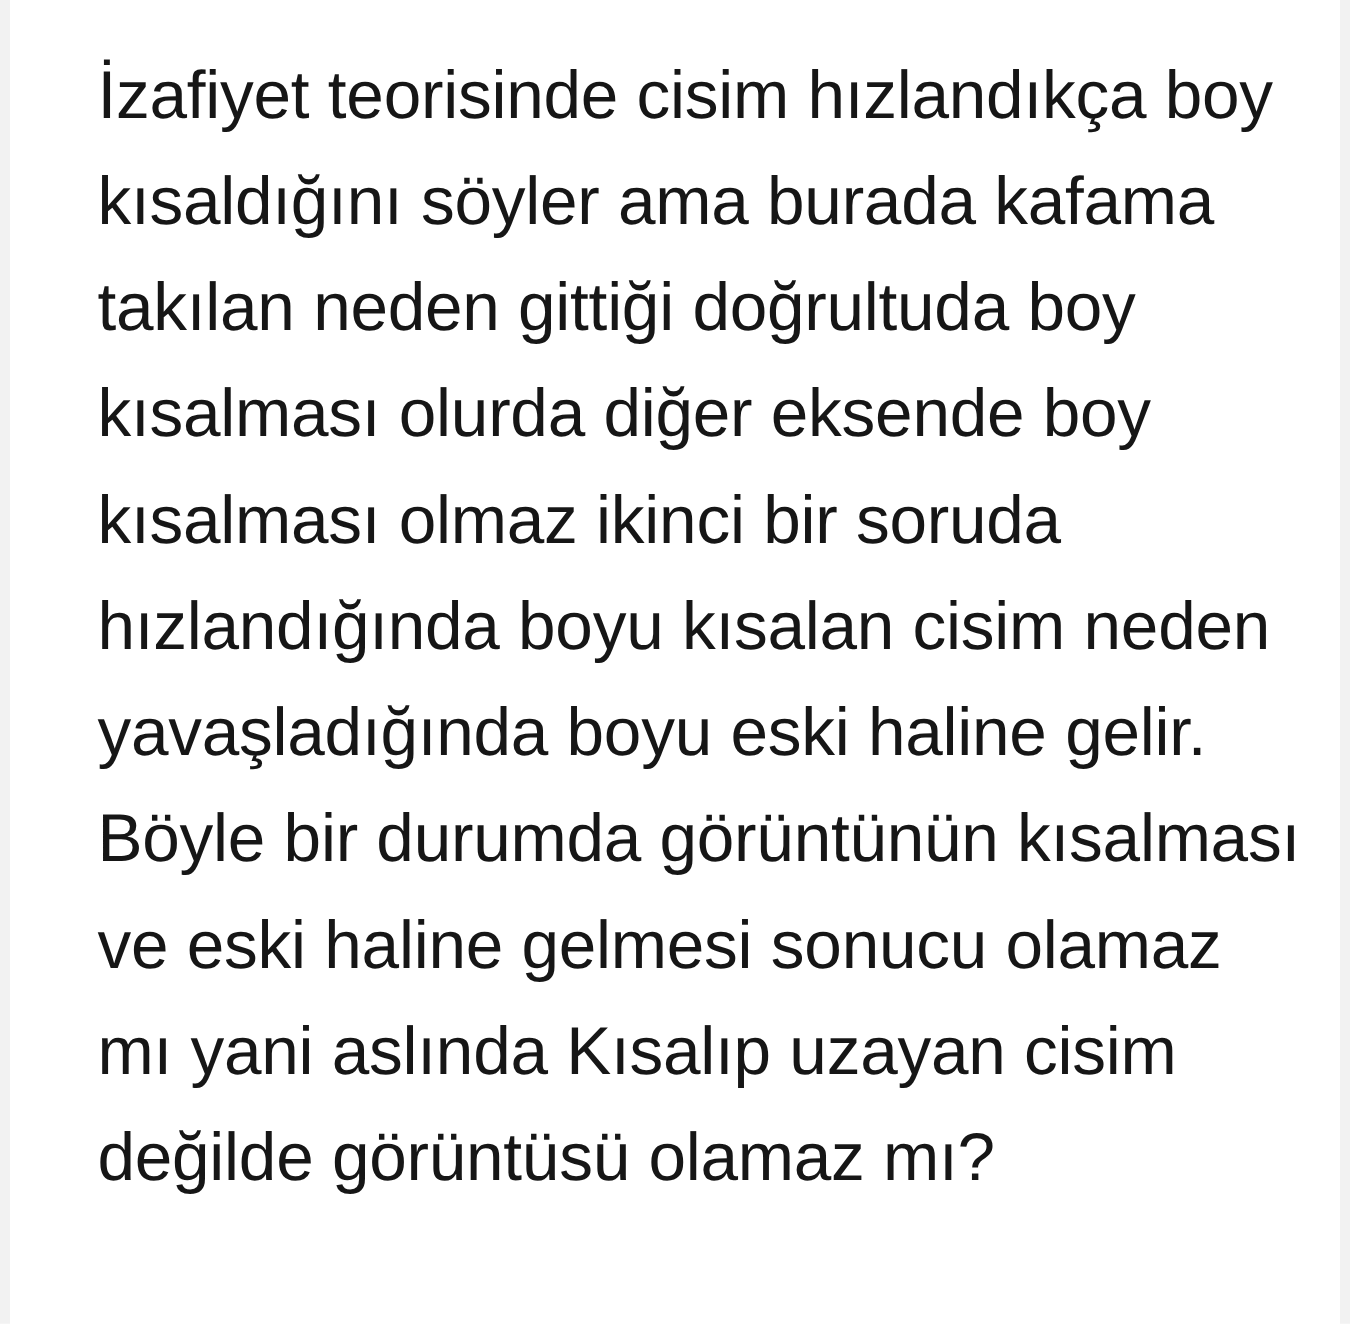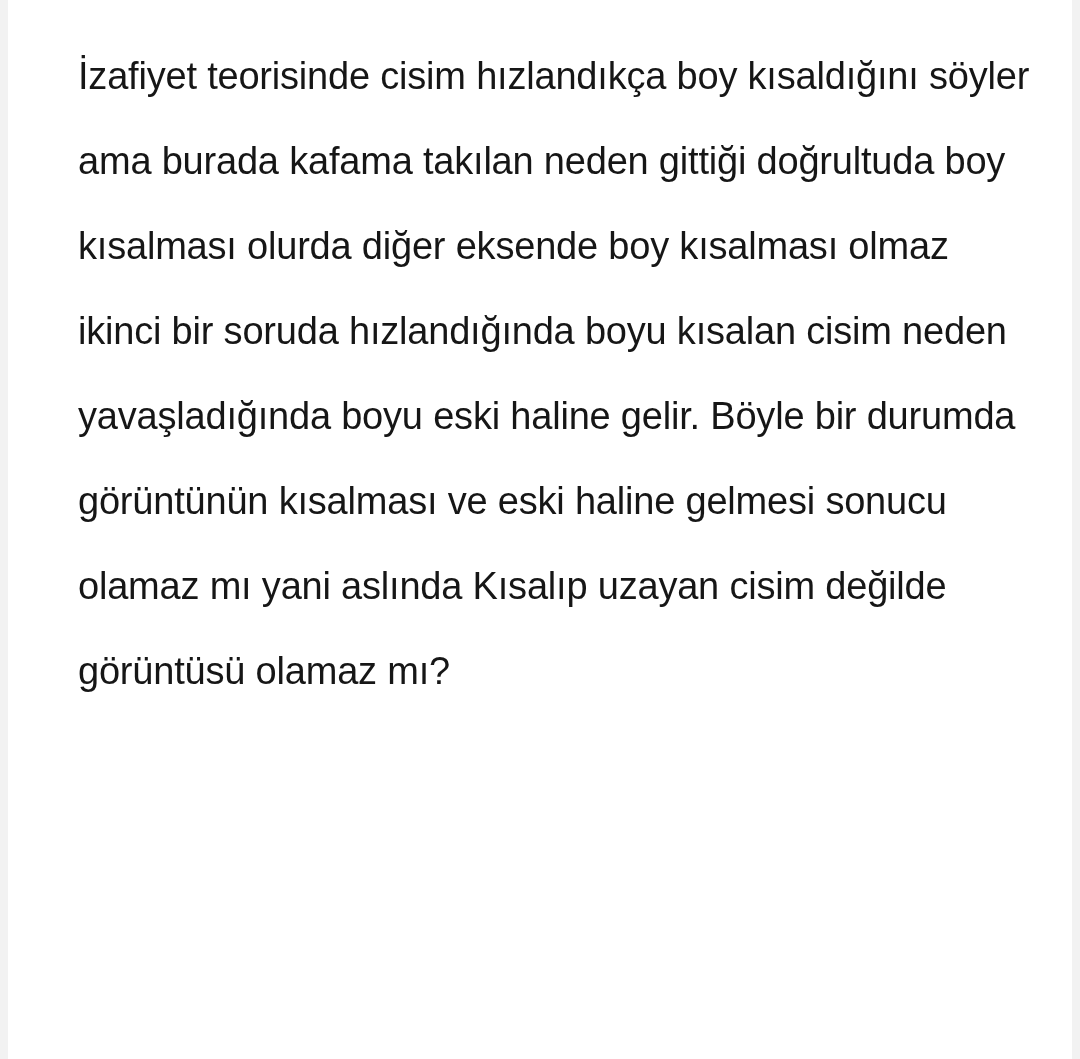--- a/index.html
+++ b/index.html
@@ -33,21 +33,21 @@
 
   .content {
     position: absolute;
     left: 78px;
     top: 34px;
     right: 40px;
     bottom: 0;
   }
   .body-text {
     font-family: "Liberation Sans", sans-serif;
-    font-size: 38px;
+    font-size: 54px;
     line-height: 85px;
     color: #161616;
     letter-spacing: -0.2px;
     white-space: pre-wrap;
     word-break: normal;
     font-weight: 400;
   }
 </style>
 </head>
 <body>

